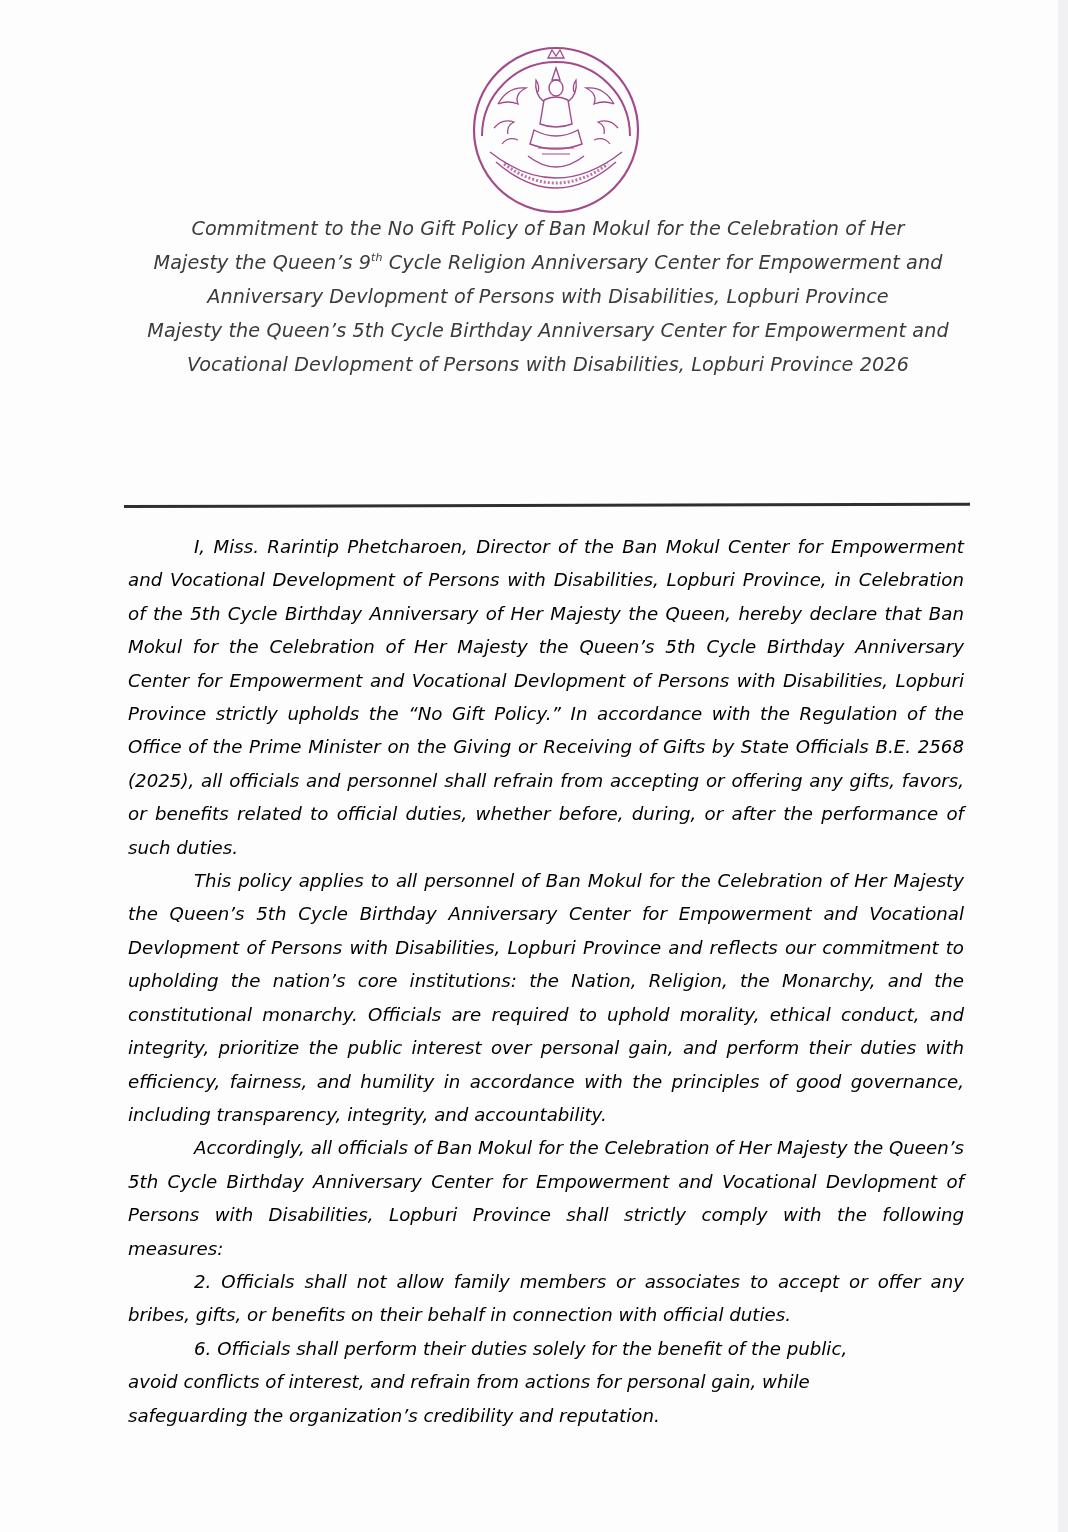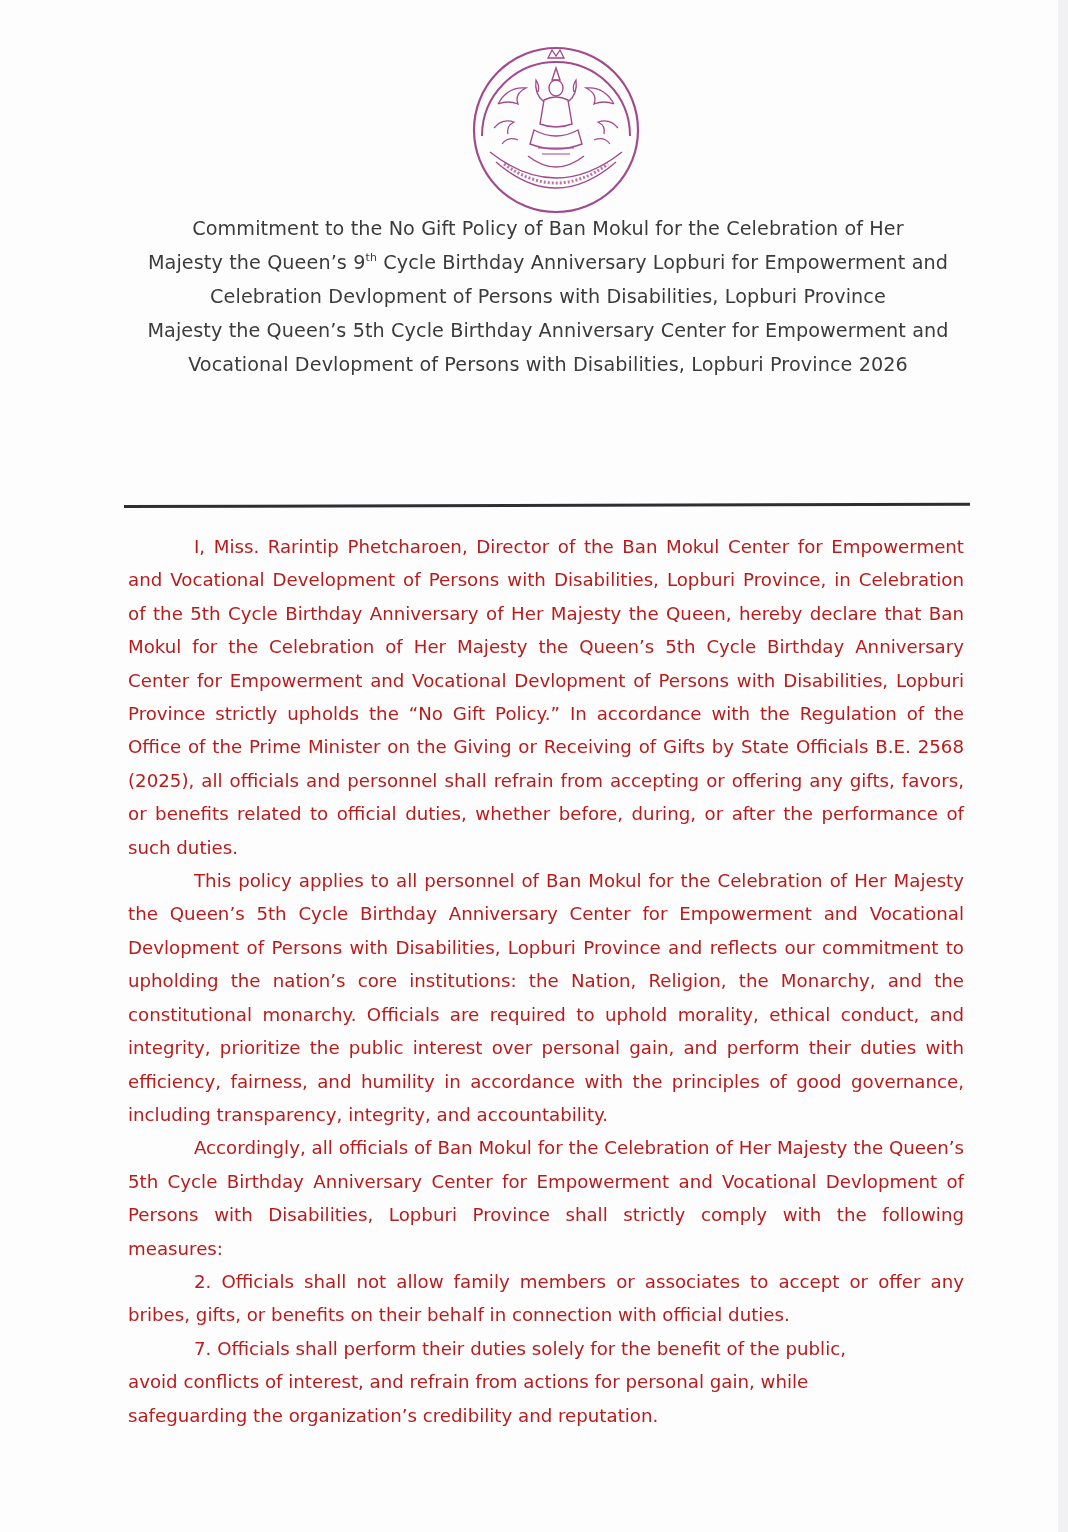--- a/index.html
+++ b/index.html
@@ -16,20 +16,21 @@
       color: #3a3a3a;
     }
     .page {
       position: absolute;
       left: 0;
       top: 0;
       width: 1058px;
       height: 1532px;
       background: #fdfdfd;
       border-right: 1px solid #e6e6e8;
+      font-style: italic;
     }
     .edge {
       position: absolute;
       right: 0;
       top: 0;
       width: 10px;
       height: 1532px;
       background: #f1f1f3;
     }
     .emblem {
@@ -68,21 +69,21 @@
       transform: rotate(-0.15deg);
       transform-origin: left center;
     }
     .body-text {
       position: absolute;
       left: 128px;
       top: 530px;
       width: 836px;
       font-size: 18.2px;
       line-height: 33.4px;
-      color: #b91c1c;
+      color: #000000;
     }
     .para {
       margin: 0;
       text-align: justify;
       text-indent: 66px;
     }
     .list-item {
       margin: 0;
       text-indent: 66px;
       text-align: justify;
@@ -120,29 +121,29 @@
       <path d="M 76 58 q -10 -8 -8 -22 q 4 6 2 12" stroke-width="1.3"></path>
       <path d="M 100 58 q 10 -8 8 -22 q -4 6 -2 12" stroke-width="1.3"></path>
       <path d="M 66 86 Q 88 98 110 86 L 114 100 Q 88 110 62 100 Z" stroke-width="1.4"></path>
       <path d="M 70 104 L 106 104 M 74 110 L 102 110" stroke-width="1.2"></path>
       <path d="M 60 112 q 28 22 56 0" stroke-width="1.4"></path>
     </g>
   </svg>
 
   <div class="title-block">
     <div class="title-line"><span>Commitment to the No Gift Policy of Ban Mokul for the Celebration of Her</span></div>
-    <div class="title-line"><span>Majesty the Queen’s 9</span><sup>th</sup><span> Cycle Birthday Anniversary Lopburi for Empowerment and</span></div>
-    <div class="title-line"><span>Celebration Devlopment of Persons with Disabilities, Lopburi Province</span></div>
+    <div class="title-line"><span>Majesty the Queen’s 9</span><sup>th</sup><span> Cycle Religion Anniversary Center for Empowerment and</span></div>
+    <div class="title-line"><span>Anniversary Devlopment of Persons with Disabilities, Lopburi Province</span></div>
     <div class="title-line"><span>Majesty the Queen’s 5th Cycle Birthday Anniversary Center for Empowerment and</span></div>
     <div class="title-line"><span>Vocational Devlopment of Persons with Disabilities, Lopburi Province 2026</span></div>
   </div>
 
   <div class="divider"></div>
 
   <div class="body-text">
     <p class="para">I, Miss. Rarintip Phetcharoen, Director of the Ban Mokul Center for Empowerment and Vocational Development of Persons with Disabilities, Lopburi Province, in Celebration of the 5th Cycle Birthday Anniversary of Her Majesty the Queen, hereby declare that Ban Mokul for the Celebration of Her Majesty the Queen’s 5th Cycle Birthday Anniversary Center for Empowerment and Vocational Devlopment of Persons with Disabilities, Lopburi Province strictly upholds the “No Gift Policy.” In accordance with the Regulation of the Office of the Prime Minister on the Giving or Receiving of Gifts by State Officials B.E. 2568 (2025), all officials and personnel shall refrain from accepting or offering any gifts, favors, or benefits related to official duties, whether before, during, or after the performance of such duties.</p>
     <p class="para">This policy applies to all personnel of Ban Mokul for the Celebration of Her Majesty the Queen’s 5th Cycle Birthday Anniversary Center for Empowerment and Vocational Devlopment of Persons with Disabilities, Lopburi Province and reflects our commitment to upholding the nation’s core institutions: the Nation, Religion, the Monarchy, and the constitutional monarchy. Officials are required to uphold morality, ethical conduct, and integrity, prioritize the public interest over personal gain, and perform their duties with efficiency, fairness, and humility in accordance with the principles of good governance, including transparency, integrity, and accountability.</p>
     <p class="para">Accordingly, all officials of Ban Mokul for the Celebration of Her Majesty the Queen’s 5th Cycle Birthday Anniversary Center for Empowerment and Vocational Devlopment of Persons with Disabilities, Lopburi Province shall strictly comply with the following measures:</p>
     <p class="list-item">2. Officials shall not allow family members or associates to accept or offer any bribes, gifts, or benefits on their behalf in connection with official duties.</p>
-    <p class="list-item last">7. Officials shall perform their duties solely for the benefit of the public, avoid conflicts of interest, and refrain from actions for personal gain, while safeguarding the organization’s credibility and reputation.</p>
+    <p class="list-item last">6. Officials shall perform their duties solely for the benefit of the public, avoid conflicts of interest, and refrain from actions for personal gain, while safeguarding the organization’s credibility and reputation.</p>
   </div>
 </div>
 <div class="edge"></div>
 
 </body></html>

